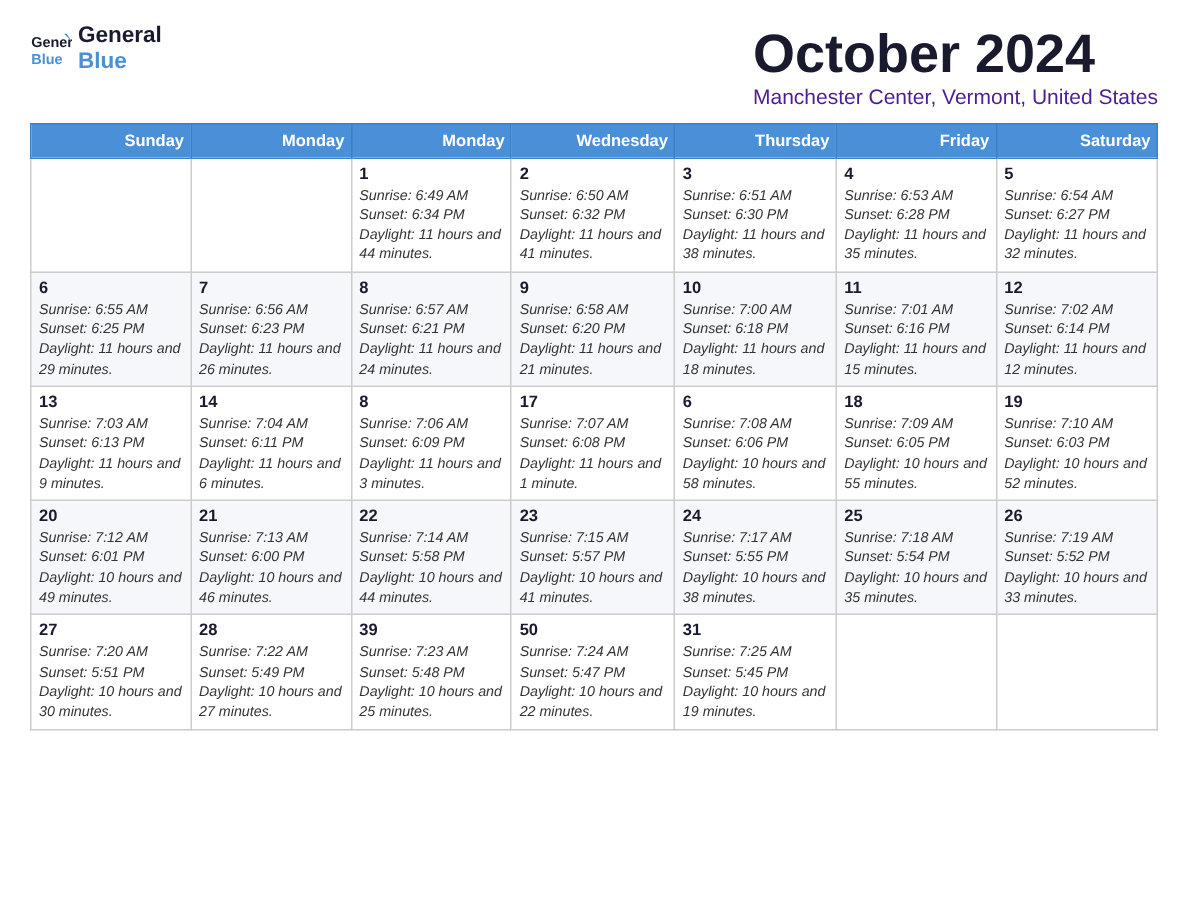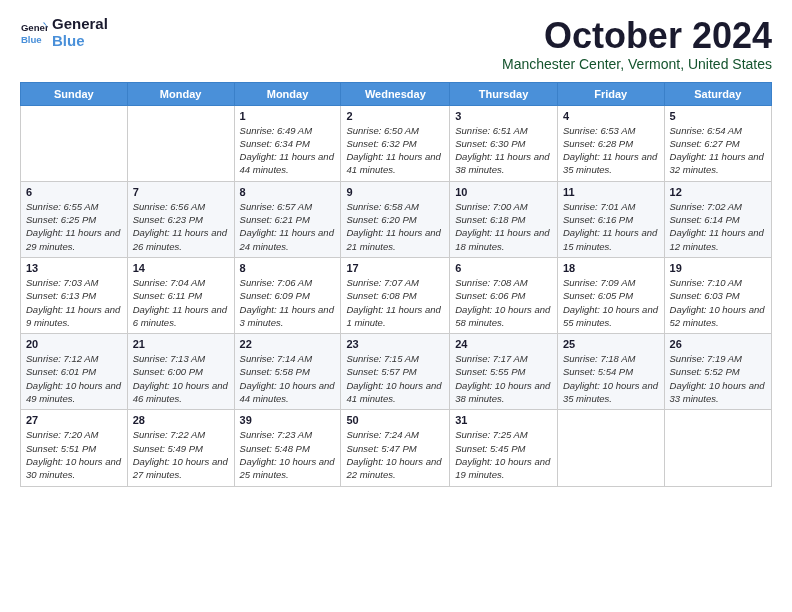--- a/index.html
+++ b/index.html
@@ -22,42 +22,41 @@
     .logo {
       display: flex;
       align-items: center;
       gap: 4px;
     }
     .logo-icon {
       width: 28px;
       height: 28px;
     }
     .title-area {
-      text-align: right;
     }
     .month-title {
       font-size: 36px;
       font-weight: bold;
       color: #1a1a2e;
       line-height: 1.1;
     }
     .subtitle {
       font-size: 14px;
-      color: #14532d;
+      color: #4c1d95;
     }
     .calendar {
       width: 100%;
       border-collapse: collapse;
       font-size: 10px;
     }
     .calendar th {
       background-color: #4a90d9;
       color: #fff;
       padding: 5px 4px;
-      text-align: center;
+      text-align: right;
       font-size: 11px;
       font-weight: bold;
       border: 1px solid #3a80c9;
     }
     .calendar td {
       border: 1px solid #ccc;
       vertical-align: top;
       padding: 4px 5px;
       width: 113px;
       min-height: 70px;

